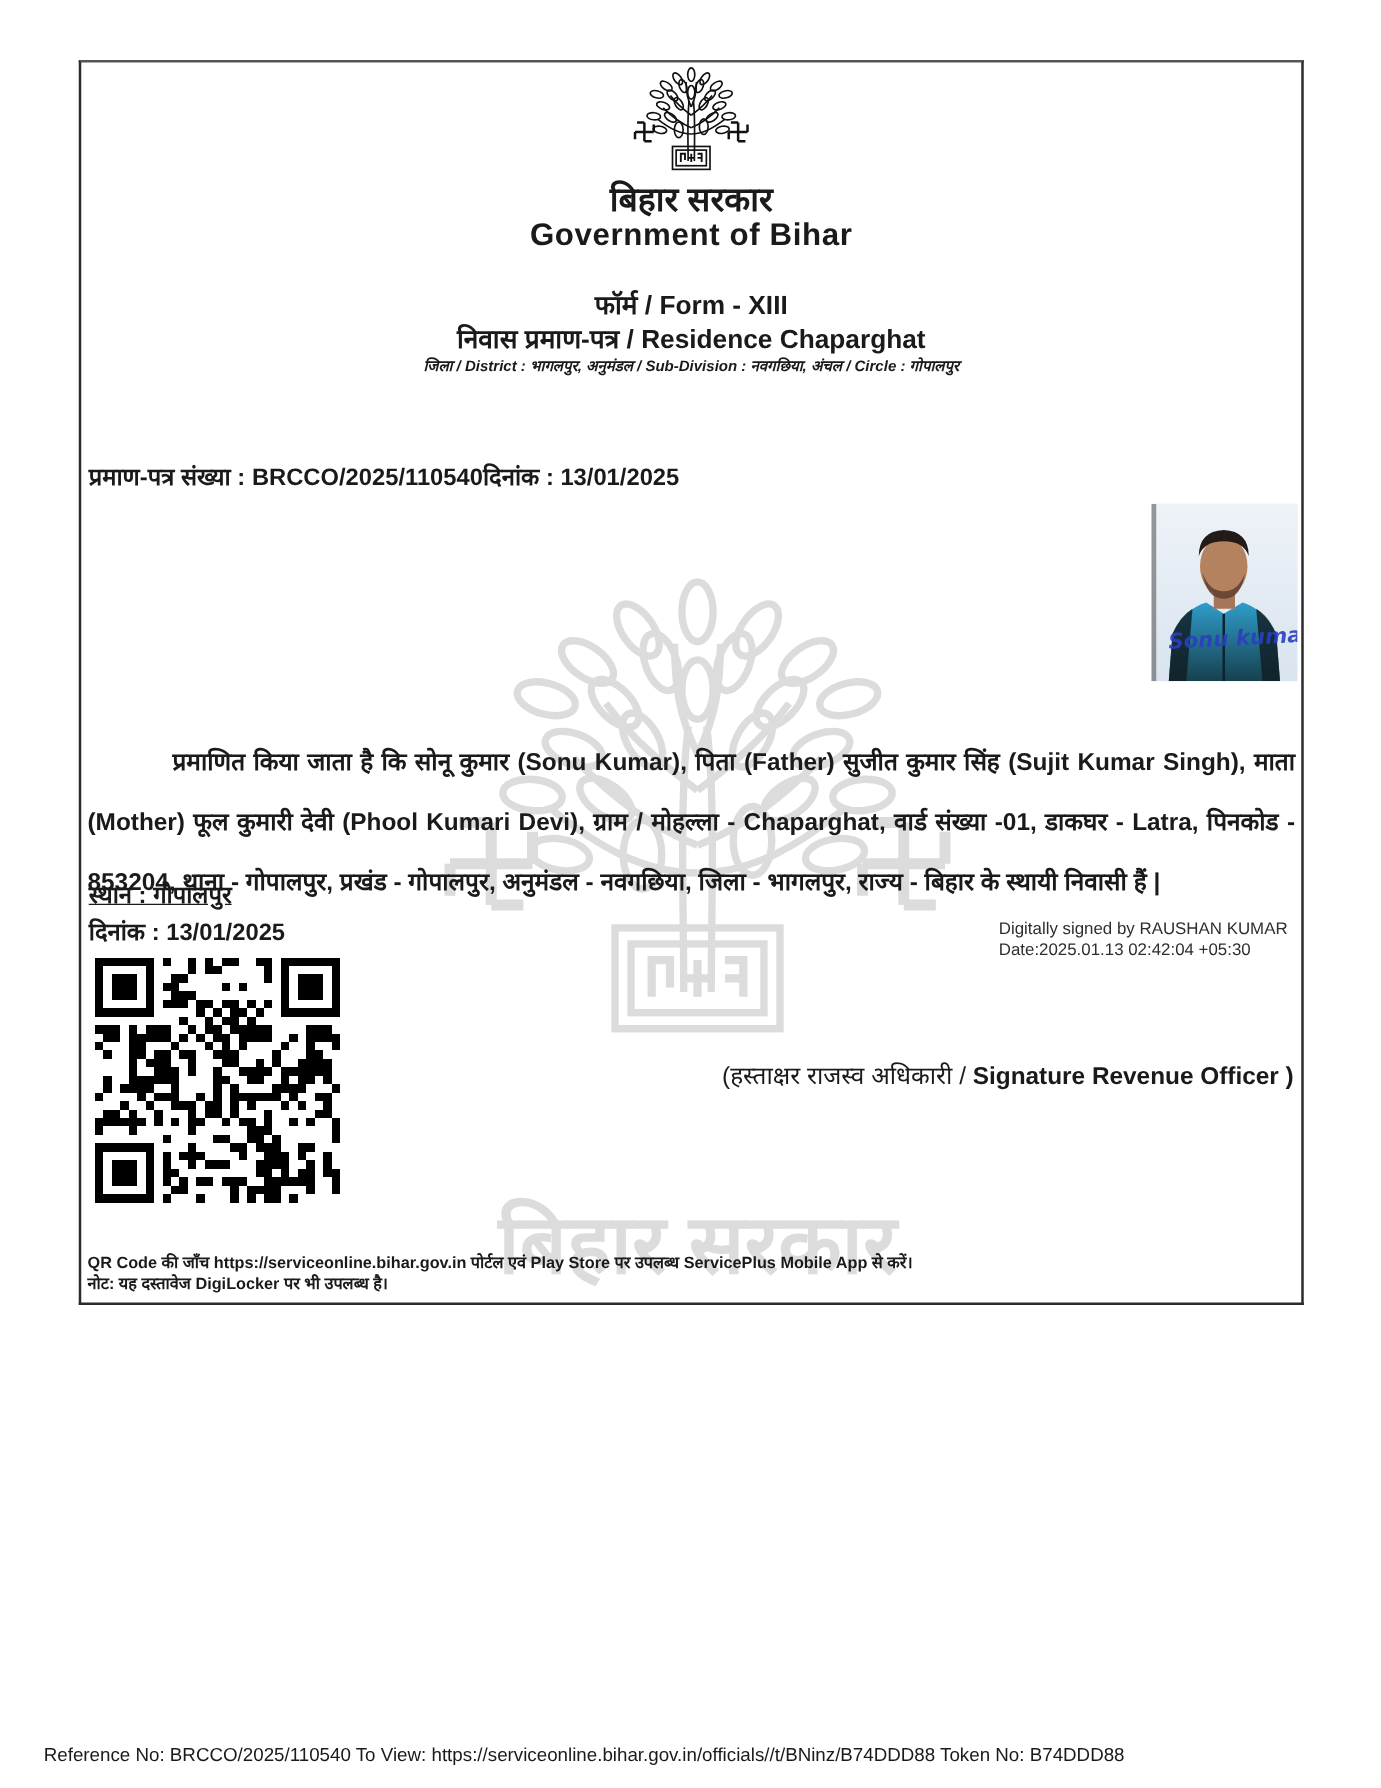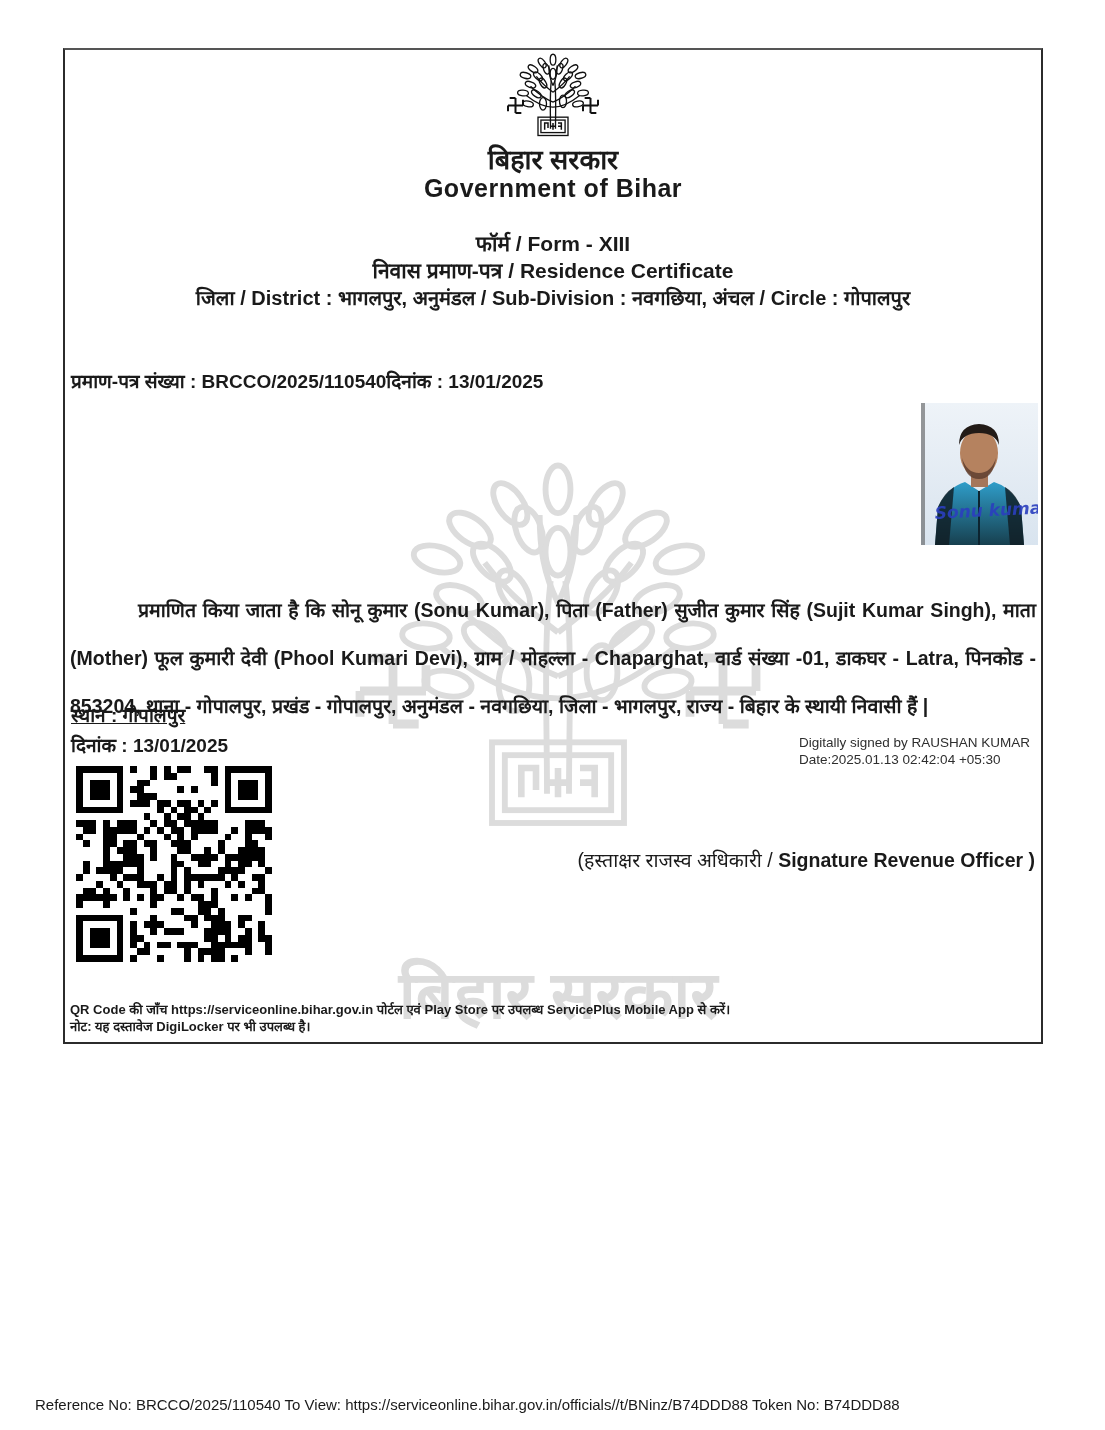--- a/index.html
+++ b/index.html
@@ -21,21 +21,21 @@
     position:absolute;left:268px;top:358px;width:450px;height:650px;
     color:#dcdcdc;z-index:0;pointer-events:none;
   }
   .content{position:absolute;inset:0;z-index:1;}
   .center{text-align:center;}
   .emblem-top{position:absolute;left:0;right:0;top:2px;text-align:center;color:#111;}
   .org-hi{position:absolute;left:0;right:0;top:90px;font-size:27px;font-weight:bold;}
   .org-en{position:absolute;left:0;right:0;top:124px;font-size:25px;font-weight:bold;letter-spacing:.5px;}
   .form-line{position:absolute;left:0;right:0;top:156px;font-size:21px;font-weight:bold;margin-top:23px;}
   .title-1{position:absolute;left:0;right:0;top:206px;font-size:21px;font-weight:bold;}
-  .title-2{position:absolute;left:0;right:0;top:234px;font-size:20px;font-weight:bold;}
+  .title-2{position:absolute;left:0;right:0;top:234px;font-size:12px;font-weight:bold;font-style:italic;}
   .meta-row{position:absolute;left:6px;right:6px;top:318px;display:flex;font-size:19px;font-weight:bold;}
   .photo{
     position:absolute;left:856px;top:353px;width:117px;height:142px;
     overflow:hidden;background:#e7eef6;
   }
   .body-par{
     position:absolute;left:5px;right:5px;top:536px;
     font-size:19.5px;font-weight:bold;line-height:48px;
     text-align:justify;text-indent:68px;
   }
@@ -126,21 +126,21 @@
       <div class="emblem-top">
         <svg width="100" height="92" viewBox="0 0 120 110">
             <use href="#bihar-emblem"></use>
           </svg>
       </div>
 
       <div class="org-hi center">बिहार सरकार</div>
       <div class="org-en center">Government of Bihar</div>
       <div class="form-line center">फॉर्म / Form - XIII</div>
 
-      <div class="title-1 center">निवास प्रमाण-पत्र / Residence Certificate</div>
+      <div class="title-1 center">निवास प्रमाण-पत्र / Residence Chaparghat</div>
       <div class="title-2 center">जिला / District : भागलपुर, अनुमंडल / Sub-Division : नवगछिया, अंचल / Circle : गोपालपुर</div>
 
       <div class="meta-row">
         <span>प्रमाण-पत्र संख्या : BRCCO/2025/110540</span>
         <span>दिनांक : 13/01/2025</span>
       </div>
 
       <div class="photo">
         <svg viewBox="0 0 117 142" width="117" height="142">
           <defs>

